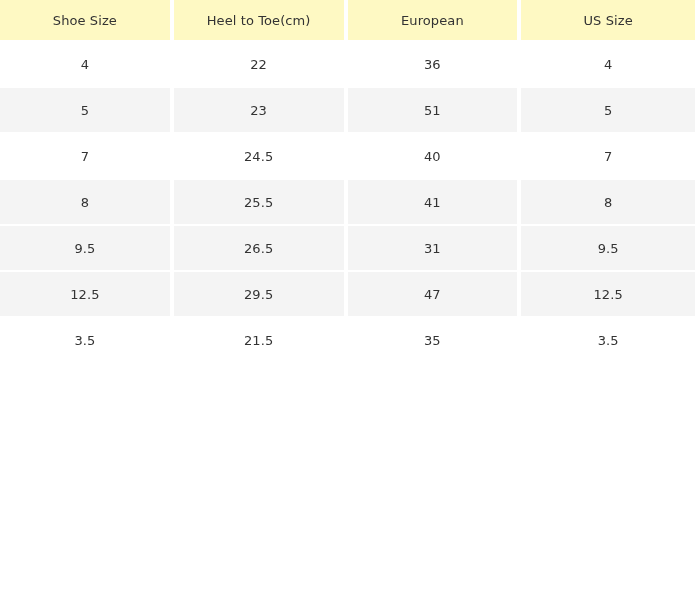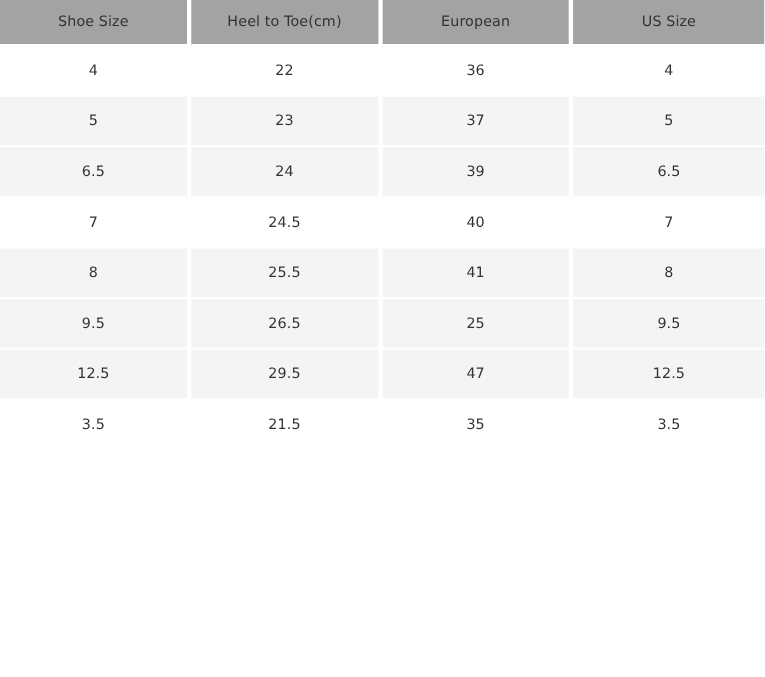--- a/index.html
+++ b/index.html
@@ -48,21 +48,21 @@
   }
 
   .size-table th:last-child,
   .size-table td:last-child {
     border-right: none;
   }
 
   
   .size-table thead th {
     height: 40px;
-    background: #a3a3a3;
+    background: #fef9c3;
   }
 
   
   .size-table tbody tr.band-light td {
     background: #ffffff;
   }
   .size-table tbody tr.band-shade td {
     background: #f4f4f4;
   }
 </style>
@@ -87,45 +87,39 @@
   <tbody id="table-body">
       <tr class="band-light">
         <td>4</td>
         <td>22</td>
         <td>36</td>
         <td>4</td>
       </tr>
       <tr class="band-shade">
         <td>5</td>
         <td>23</td>
-        <td>37</td>
+        <td>51</td>
         <td>5</td>
-      </tr>
-      <tr class="band-shade">
-        <td>6.5</td>
-        <td>24</td>
-        <td>39</td>
-        <td>6.5</td>
       </tr>
       <tr class="band-light">
         <td>7</td>
         <td>24.5</td>
         <td>40</td>
         <td>7</td>
       </tr>
       <tr class="band-shade">
         <td>8</td>
         <td>25.5</td>
         <td>41</td>
         <td>8</td>
       </tr>
       <tr class="band-shade">
         <td>9.5</td>
         <td>26.5</td>
-        <td>25</td>
+        <td>31</td>
         <td>9.5</td>
       </tr>
       <tr class="band-shade">
         <td>12.5</td>
         <td>29.5</td>
         <td>47</td>
         <td>12.5</td>
       </tr>
       <tr class="band-light">
         <td>3.5</td>

